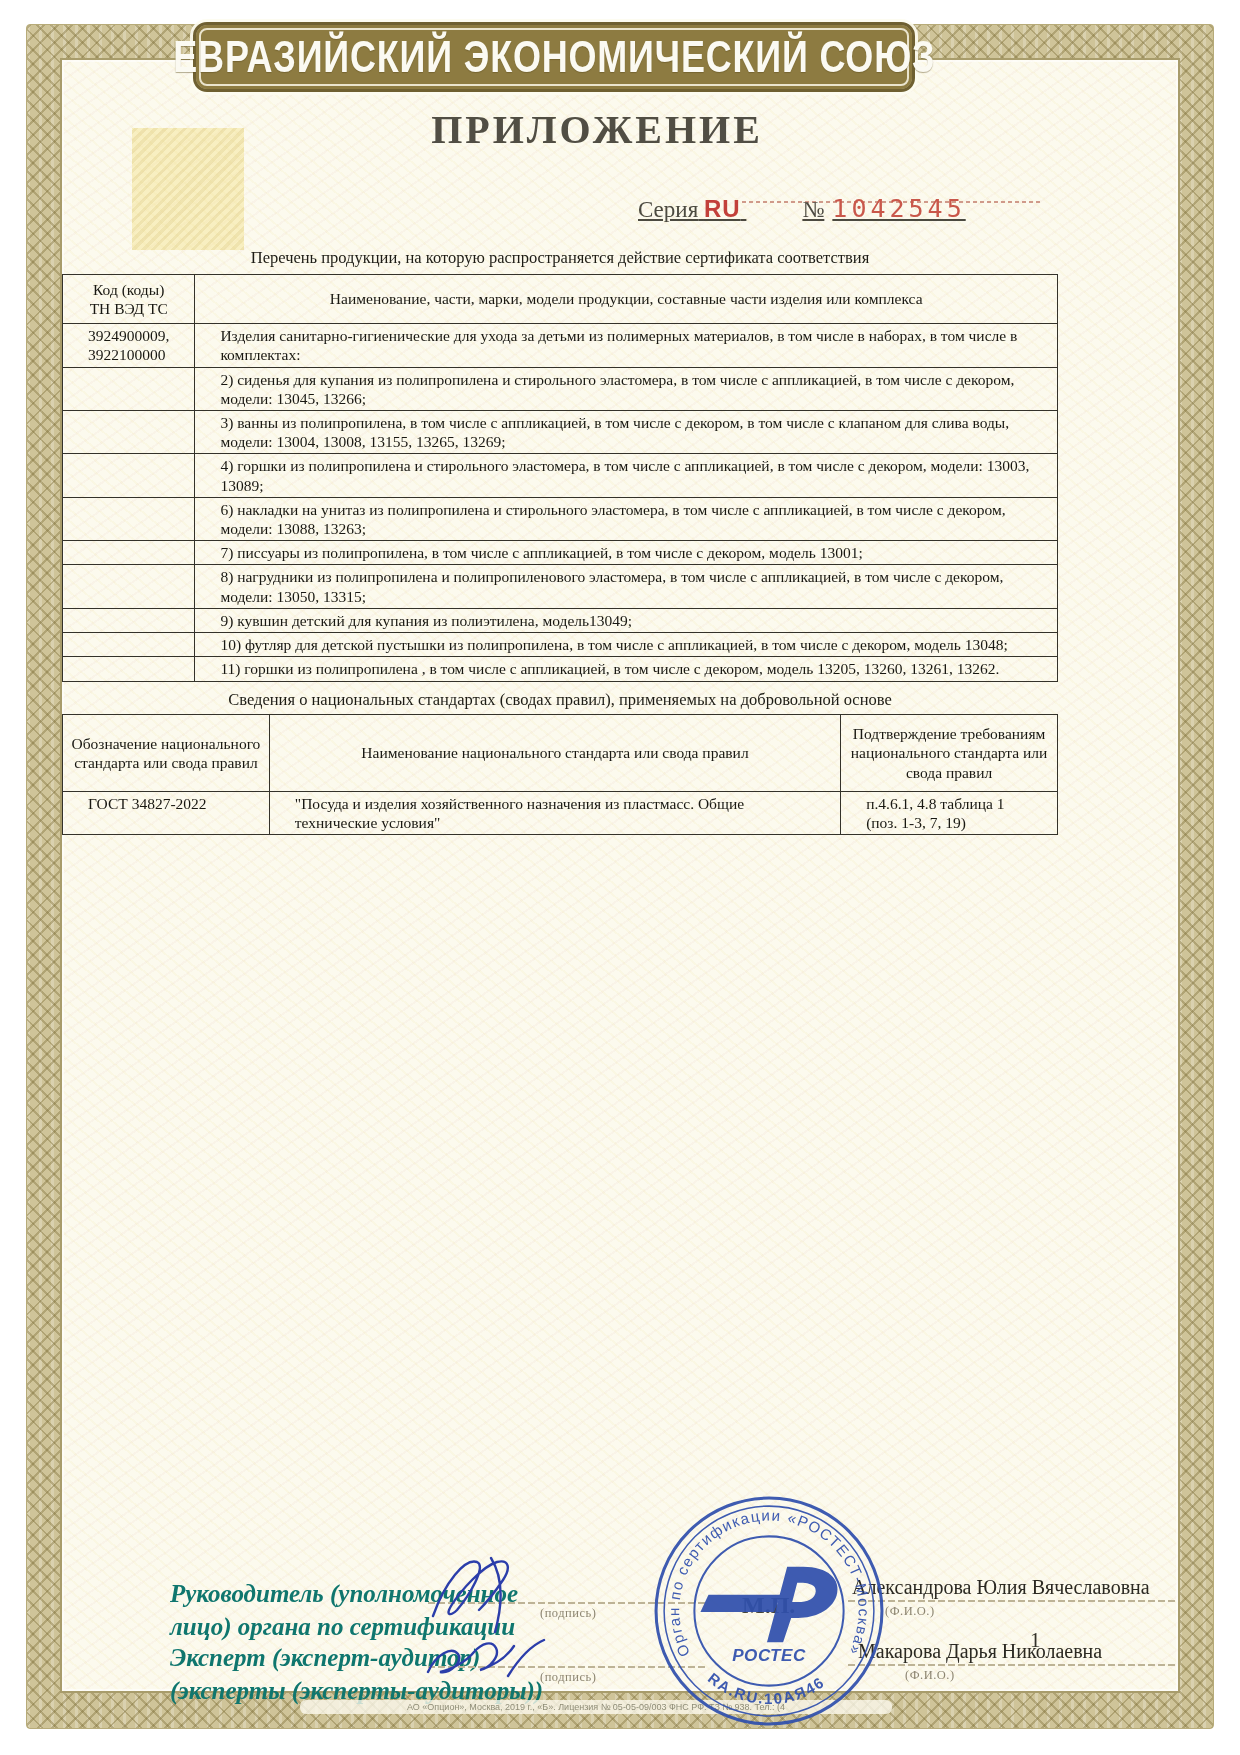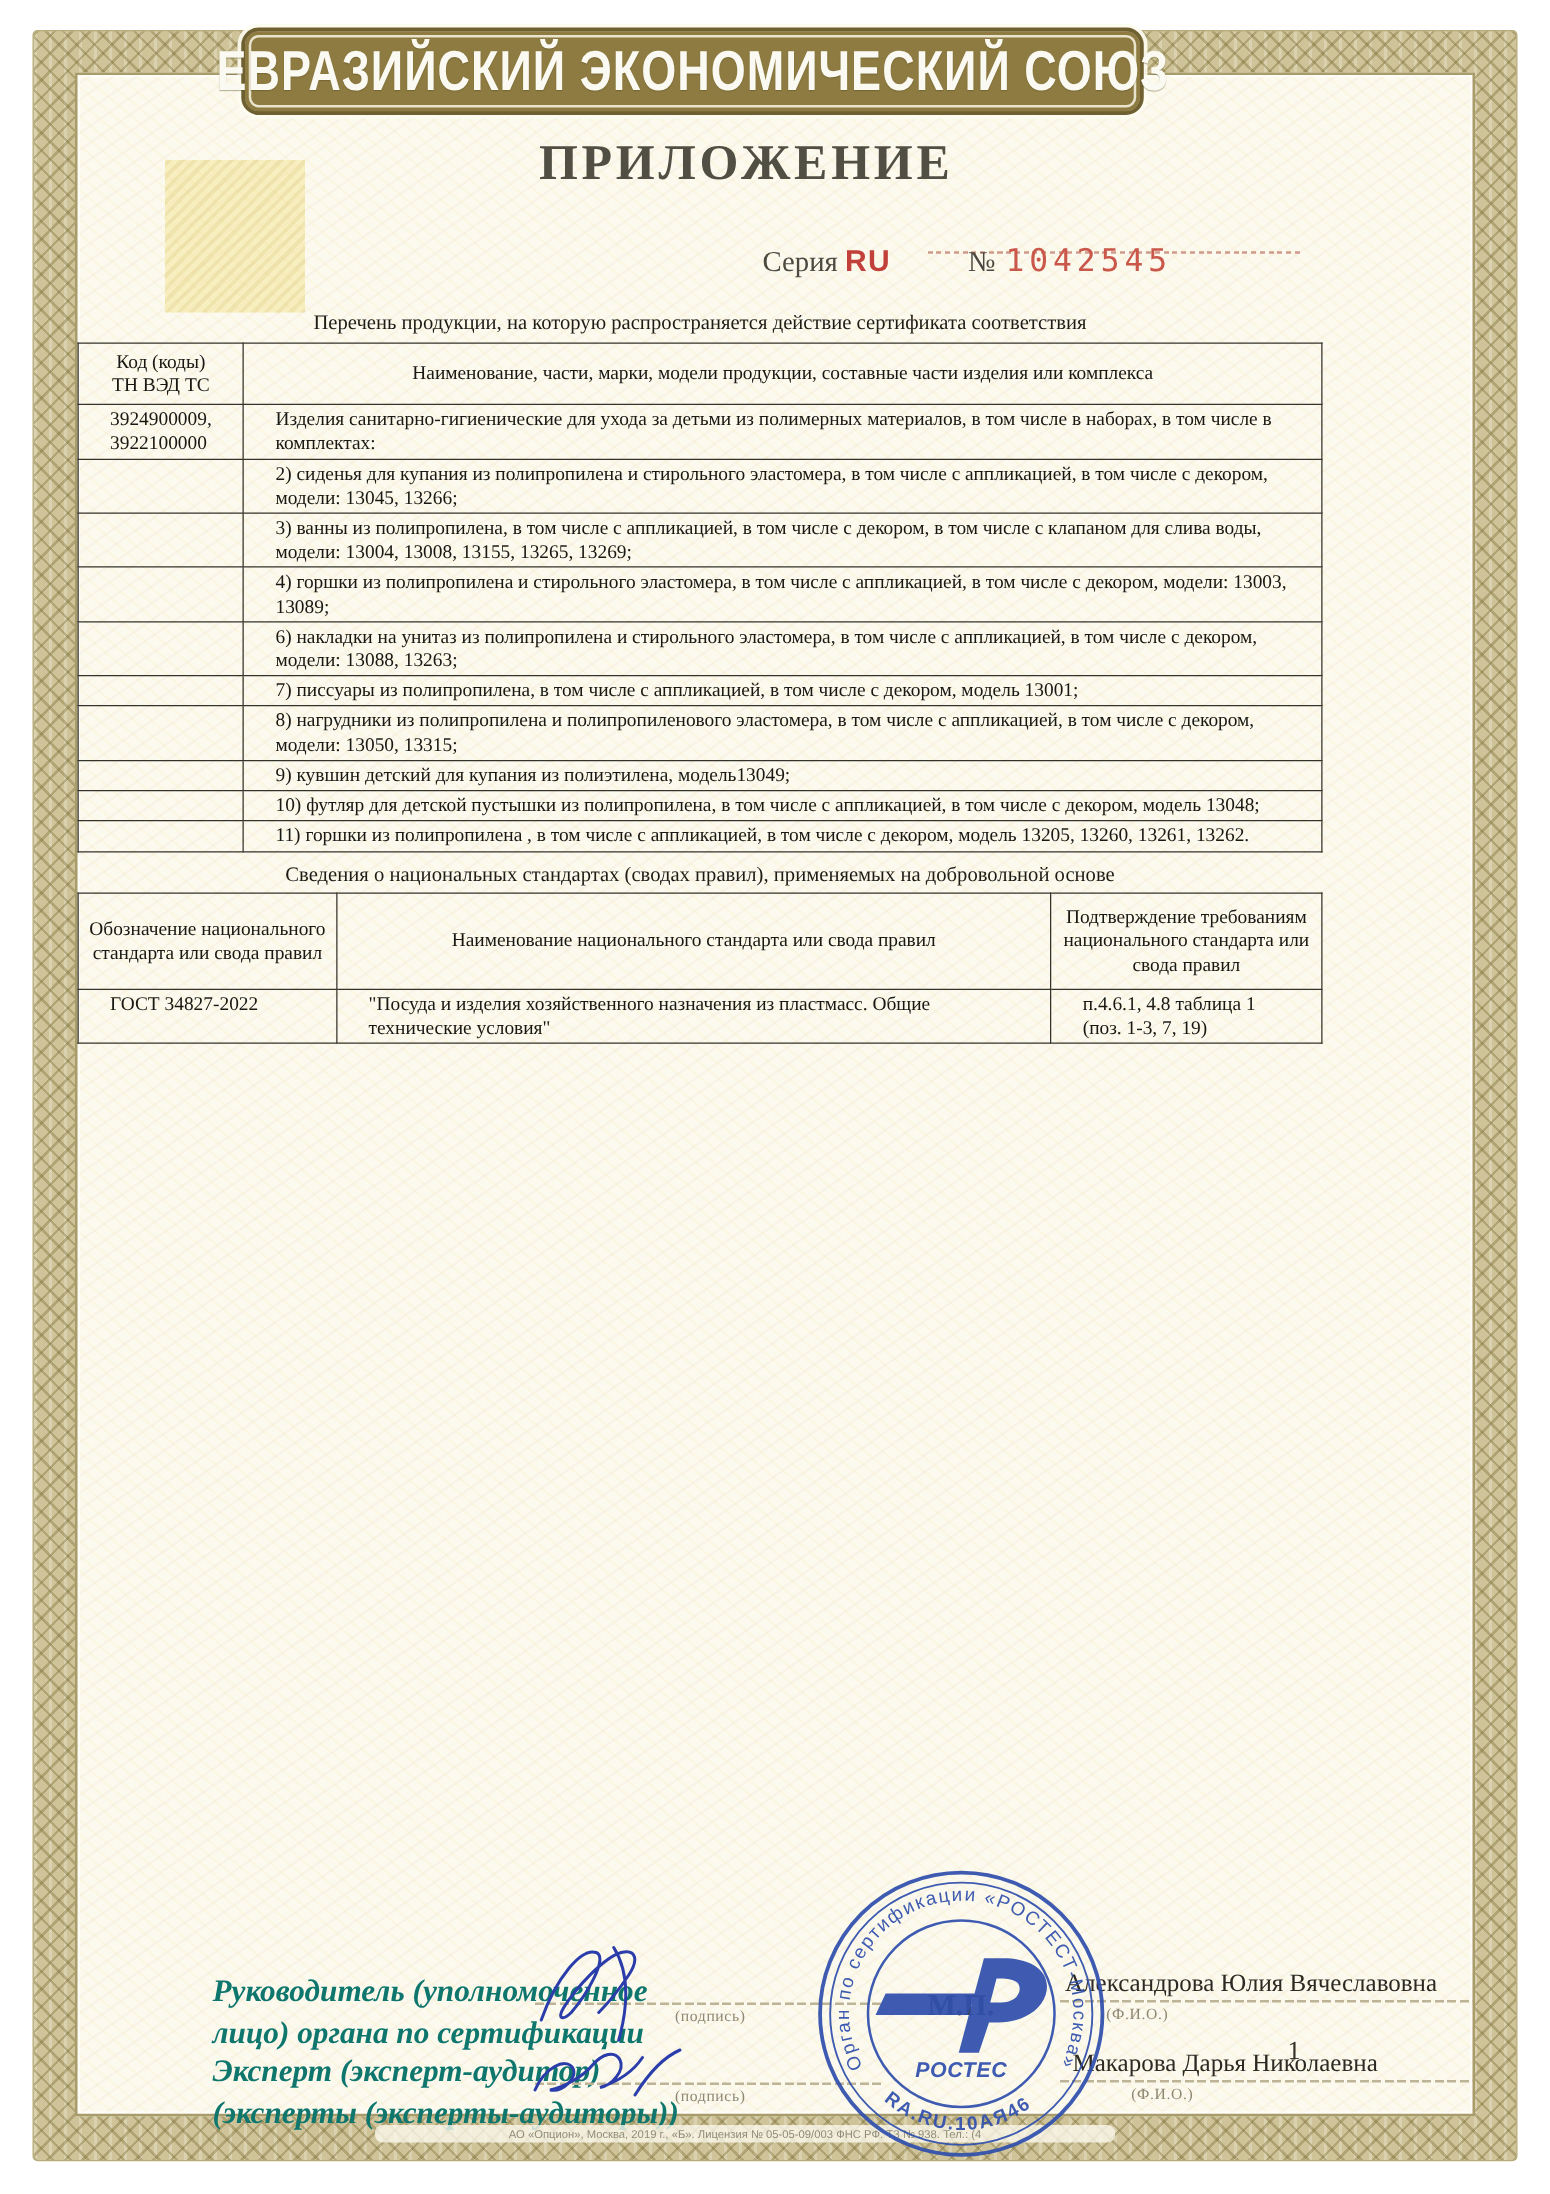--- a/index.html
+++ b/index.html
@@ -33,21 +33,21 @@
     text-shadow:0 1px 1px rgba(90,75,30,.45);}
 
   
   .title{position:absolute;left:0;top:106px;width:1140px;z-index:3;text-align:center;
     font-size:40px;font-weight:700;letter-spacing:3px;color:#514e44;margin-left:27px;}
   .subtitle{position:absolute;left:246px;top:166px;z-index:3;white-space:nowrap;}
   .subtitle .lbl{font-size:26px;font-weight:700;color:#514e44;letter-spacing:.5px;}
   .subtitle .num{font-size:26px;color:#211f1a;margin-left:10px;letter-spacing:.5px;}
   .microline{position:absolute;height:2px;z-index:3;
     background:repeating-linear-gradient(90deg,#d09a8a 0 4px,transparent 4px 7px);}
-  .series{position:absolute;left:610px;top:194px;z-index:3;font-size:23px;color:#4c4a40;}
+  .series{position:absolute;left:638px;top:194px;z-index:3;font-size:23px;color:#4c4a40;text-decoration:underline;}
   .series .ru{color:#c2403a;font-weight:700;font-family:"Liberation Sans",sans-serif;font-size:24px;letter-spacing:1px;}
   .series .no{margin-left:56px;}
   .series .blank-num{color:#c9574a;font-family:"DejaVu Sans Mono",monospace;font-size:25px;letter-spacing:4px;margin-left:8px;}
 
   
   .main{position:absolute;left:62px;top:248px;width:996px;z-index:3;}
   .cap{text-align:center;font-size:16.5px;color:#1d1c15;margin:0 0 5px 0;line-height:1.25;}
   .cap2{margin-top:8px;margin-bottom:4px;}
   table{border-collapse:collapse;width:100%;color:#191812;}
   table,td,th{border:1.6px solid #34322a;}

